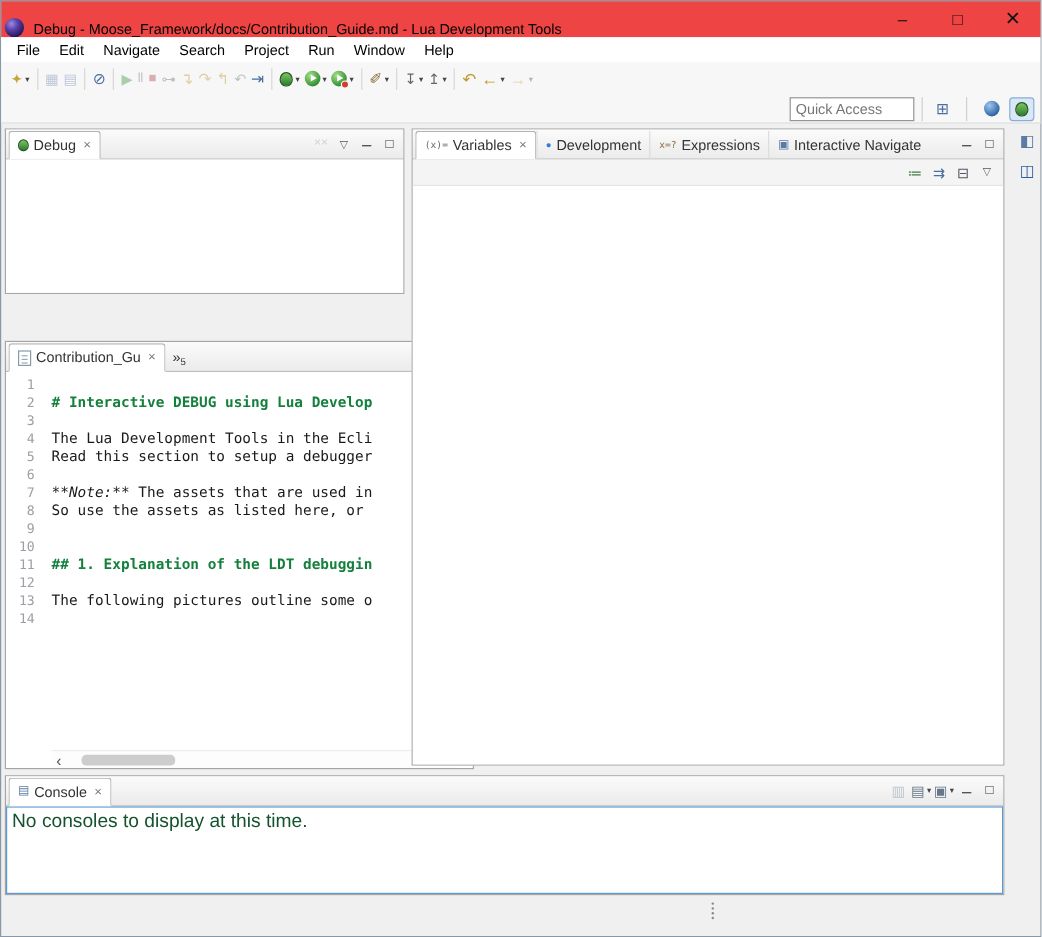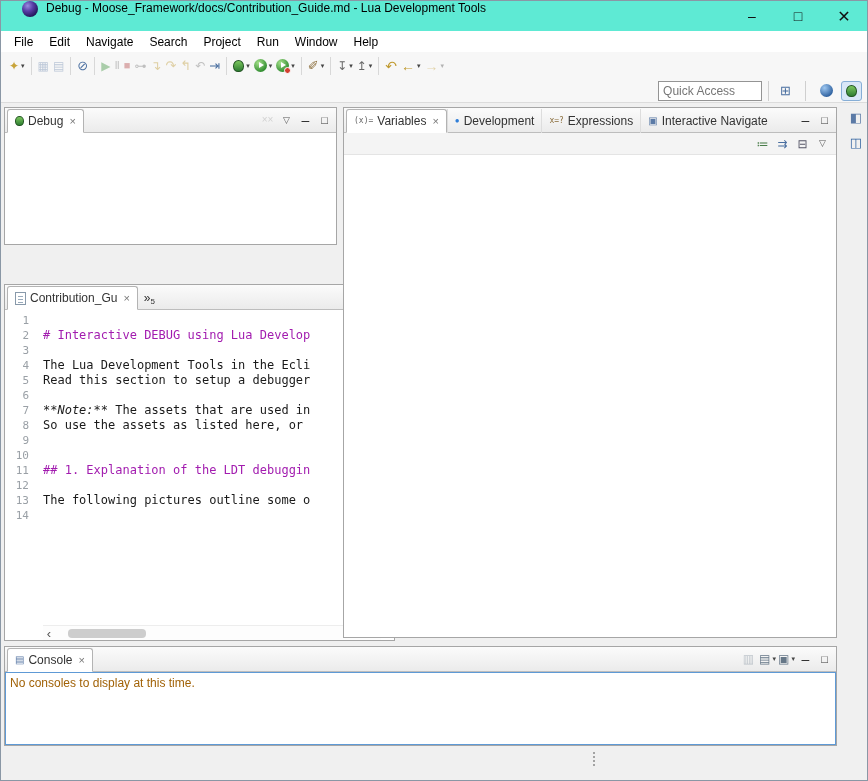--- a/index.html
+++ b/index.html
@@ -2,21 +2,21 @@
 <html><head>
 <meta charset="utf-8">
 <style>
   * { box-sizing: border-box; margin: 0; padding: 0; }
   html, body { width: 868px; height: 781px; overflow: hidden; }
   body { font-family: "Liberation Sans", sans-serif; font-size: 12px; color: #111; background: #f0f0f0; }
 
   .window { position: relative; width: 868px; height: 781px; border: 1px solid #8a97a5; background: #f0f0f0; }
 
   
-  .titlebar { position: absolute; top: 0; left: 0; right: 0; height: 30px; background: #5eead4; display: flex; align-items: flex-start; padding-left: 21px; }
+  .titlebar { position: absolute; top: 0; left: 0; right: 0; height: 30px; background: #ef4444; display: flex; align-items: flex-end; padding-left: 3px; }
   .app-icon { width: 16px; height: 16px; border-radius: 50%; background: radial-gradient(circle at 35% 30%, #9a8ae0 0%, #5a3fa8 35%, #1c1050 80%); flex: none; }
   .title { margin-left: 8px; font-size: 12px; color: #000; }
   .win-controls { margin-left: auto; display: flex; height: 30px; }
   .win-btn { width: 46px; height: 30px; display: flex; align-items: center; justify-content: center; font-size: 14px; color: #111; }
   .win-btn.close { font-size: 16px; }
 
   
   .menubar { position: absolute; top: 30px; left: 0; right: 0; height: 21px; background: #fff; display: flex; align-items: center; padding-left: 5px; }
   .menu-item { padding: 2px 8px; color: #000; }
 
@@ -73,37 +73,37 @@
 
   
   .var-toolbar { height: 22px; display: flex; align-items: center; justify-content: flex-end; gap: 3px; background: #f4f4f4; border-bottom: 1px solid #e4e4e4; padding-right: 5px; flex: none; }
 
   
   .ed-body { flex: 1; display: flex; background: #fff; overflow: hidden; }
   .ed-lines { flex: 1; padding-top: 3px; font-family: "DejaVu Sans Mono", monospace; font-size: 12px; overflow: hidden; }
   .ed-line { display: flex; height: 15px; line-height: 15px; }
   .ln { width: 30px; text-align: right; padding-right: 6px; color: #9aa0a6; font-size: 11px; flex: none; }
   .ct { white-space: pre; padding-left: 8px; color: #1a1a1a; }
-  .seg-heading { color: #a21caf; font-weight: normal; }
+  .seg-heading { color: #15803d; font-weight: bold; }
   .seg-em { font-style: italic; }
   .seg-plain { color: #1a1a1a; }
   .cursor { display: inline-block; width: 8px; height: 13px; background: #66a3dd; border: 1px solid #3c78b5; vertical-align: text-bottom; }
   .vscroll { width: 13px; flex: none; display: flex; flex-direction: column; align-items: center; background: #fdfdfd; border-left: 1px solid #ededed; }
   .varrow { font-size: 8px; color: #999; height: 13px; display: flex; align-items: center; }
   .vspace { flex: 1; }
   .hscroll { height: 15px; display: flex; align-items: center; background: #fdfdfd; border-top: 1px solid #ededed; margin-left: 38px; margin-right: 13px; flex: none; }
   .harrow { font-size: 13px; color: #555; width: 12px; text-align: center; line-height: 1; }
   .htrack { flex: 1; height: 9px; position: relative; }
   .hthumb { position: absolute; left: 4%; width: 25%; top: 0; height: 9px; background: #cdcdcd; border-radius: 4px; }
 
   .file-icon { width: 11px; height: 13px; background: #fff; border: 1px solid #8899aa; position: relative; flex: none; }
   .file-icon::before { content: ""; position: absolute; left: 2px; right: 2px; top: 3px; height: 1px; background: #99aabb; box-shadow: 0 3px 0 #99aabb, 0 6px 0 #99aabb; }
 
   
-  .console-body { flex: 1; border: 1px solid #5e9ad6; background: #fff; font-size: 12px; color: #a16207; padding: 3px 4px; }
+  .console-body { flex: 1; border: 1px solid #5e9ad6; background: #fff; font-size: 16px; color: #14532d; padding: 3px 4px; }
 
   
   .statusbar { position: absolute; left: 1px; right: 1px; bottom: 1px; height: 32px; background: #f0f0f0; }
   .sash-dots { position: absolute; left: 592px; top: 751px; display: flex; flex-direction: column; gap: 2px; }
   .sash-dots i { width: 2px; height: 2px; background: #8a8a8a; border-radius: 50%; display: block; }
 </style>
 </head>
 <body>
 
 <div class="window">

